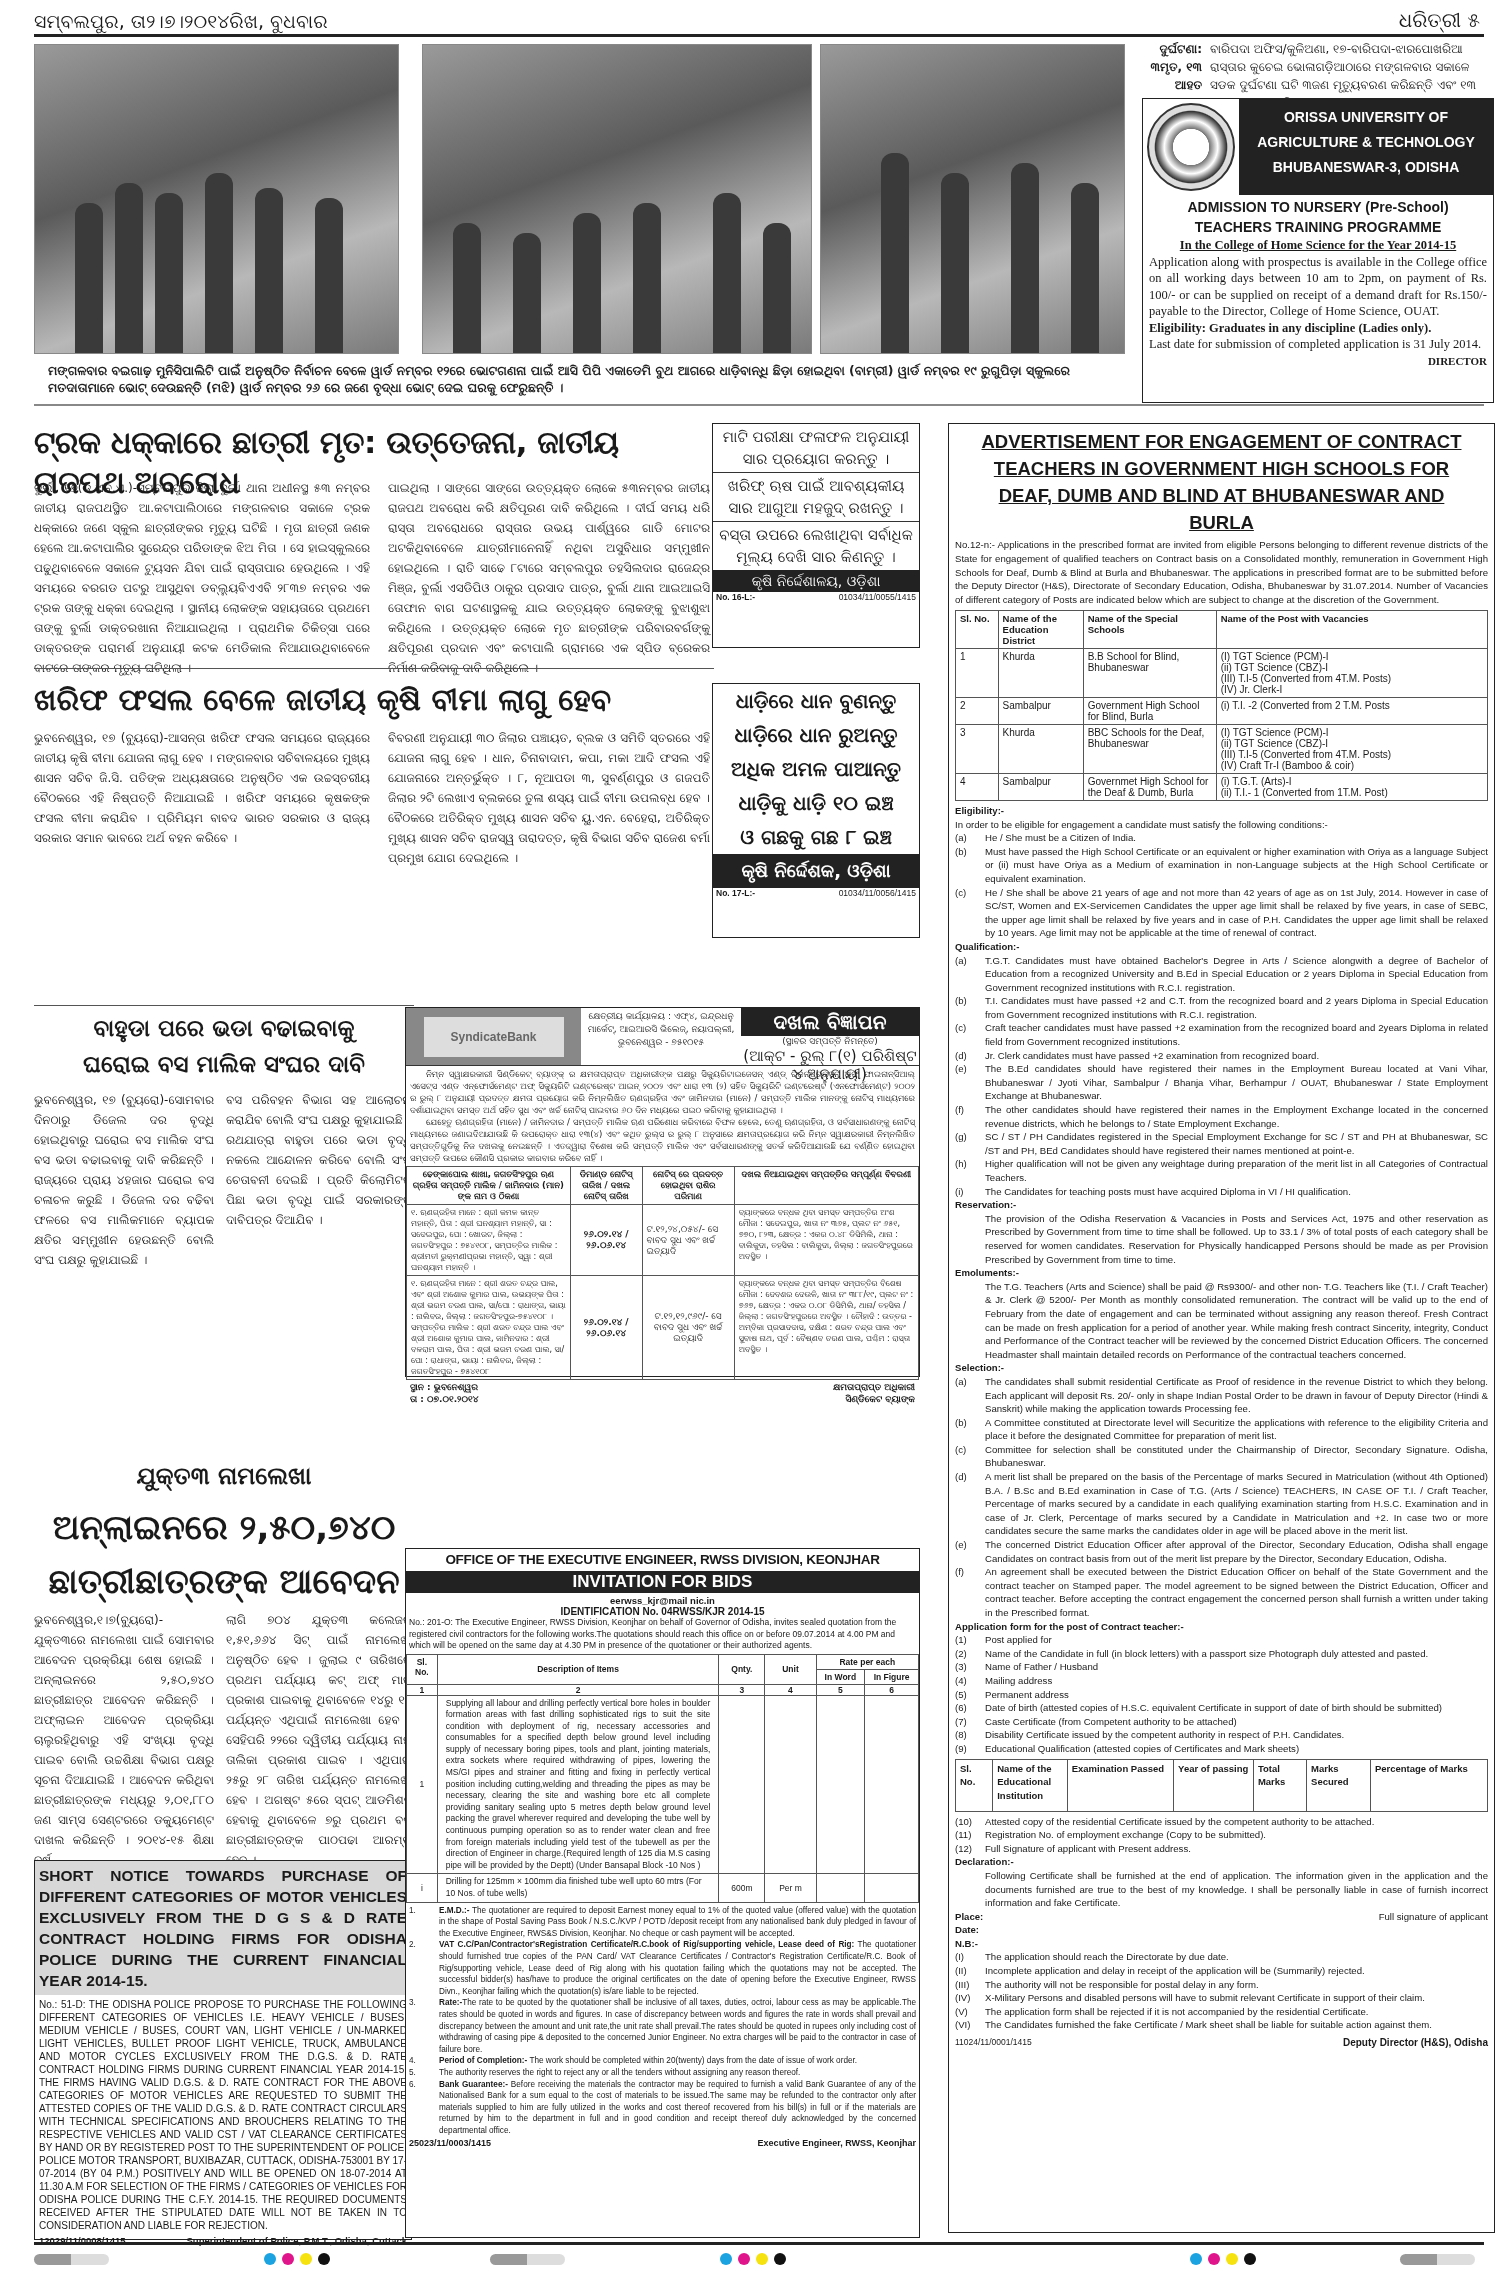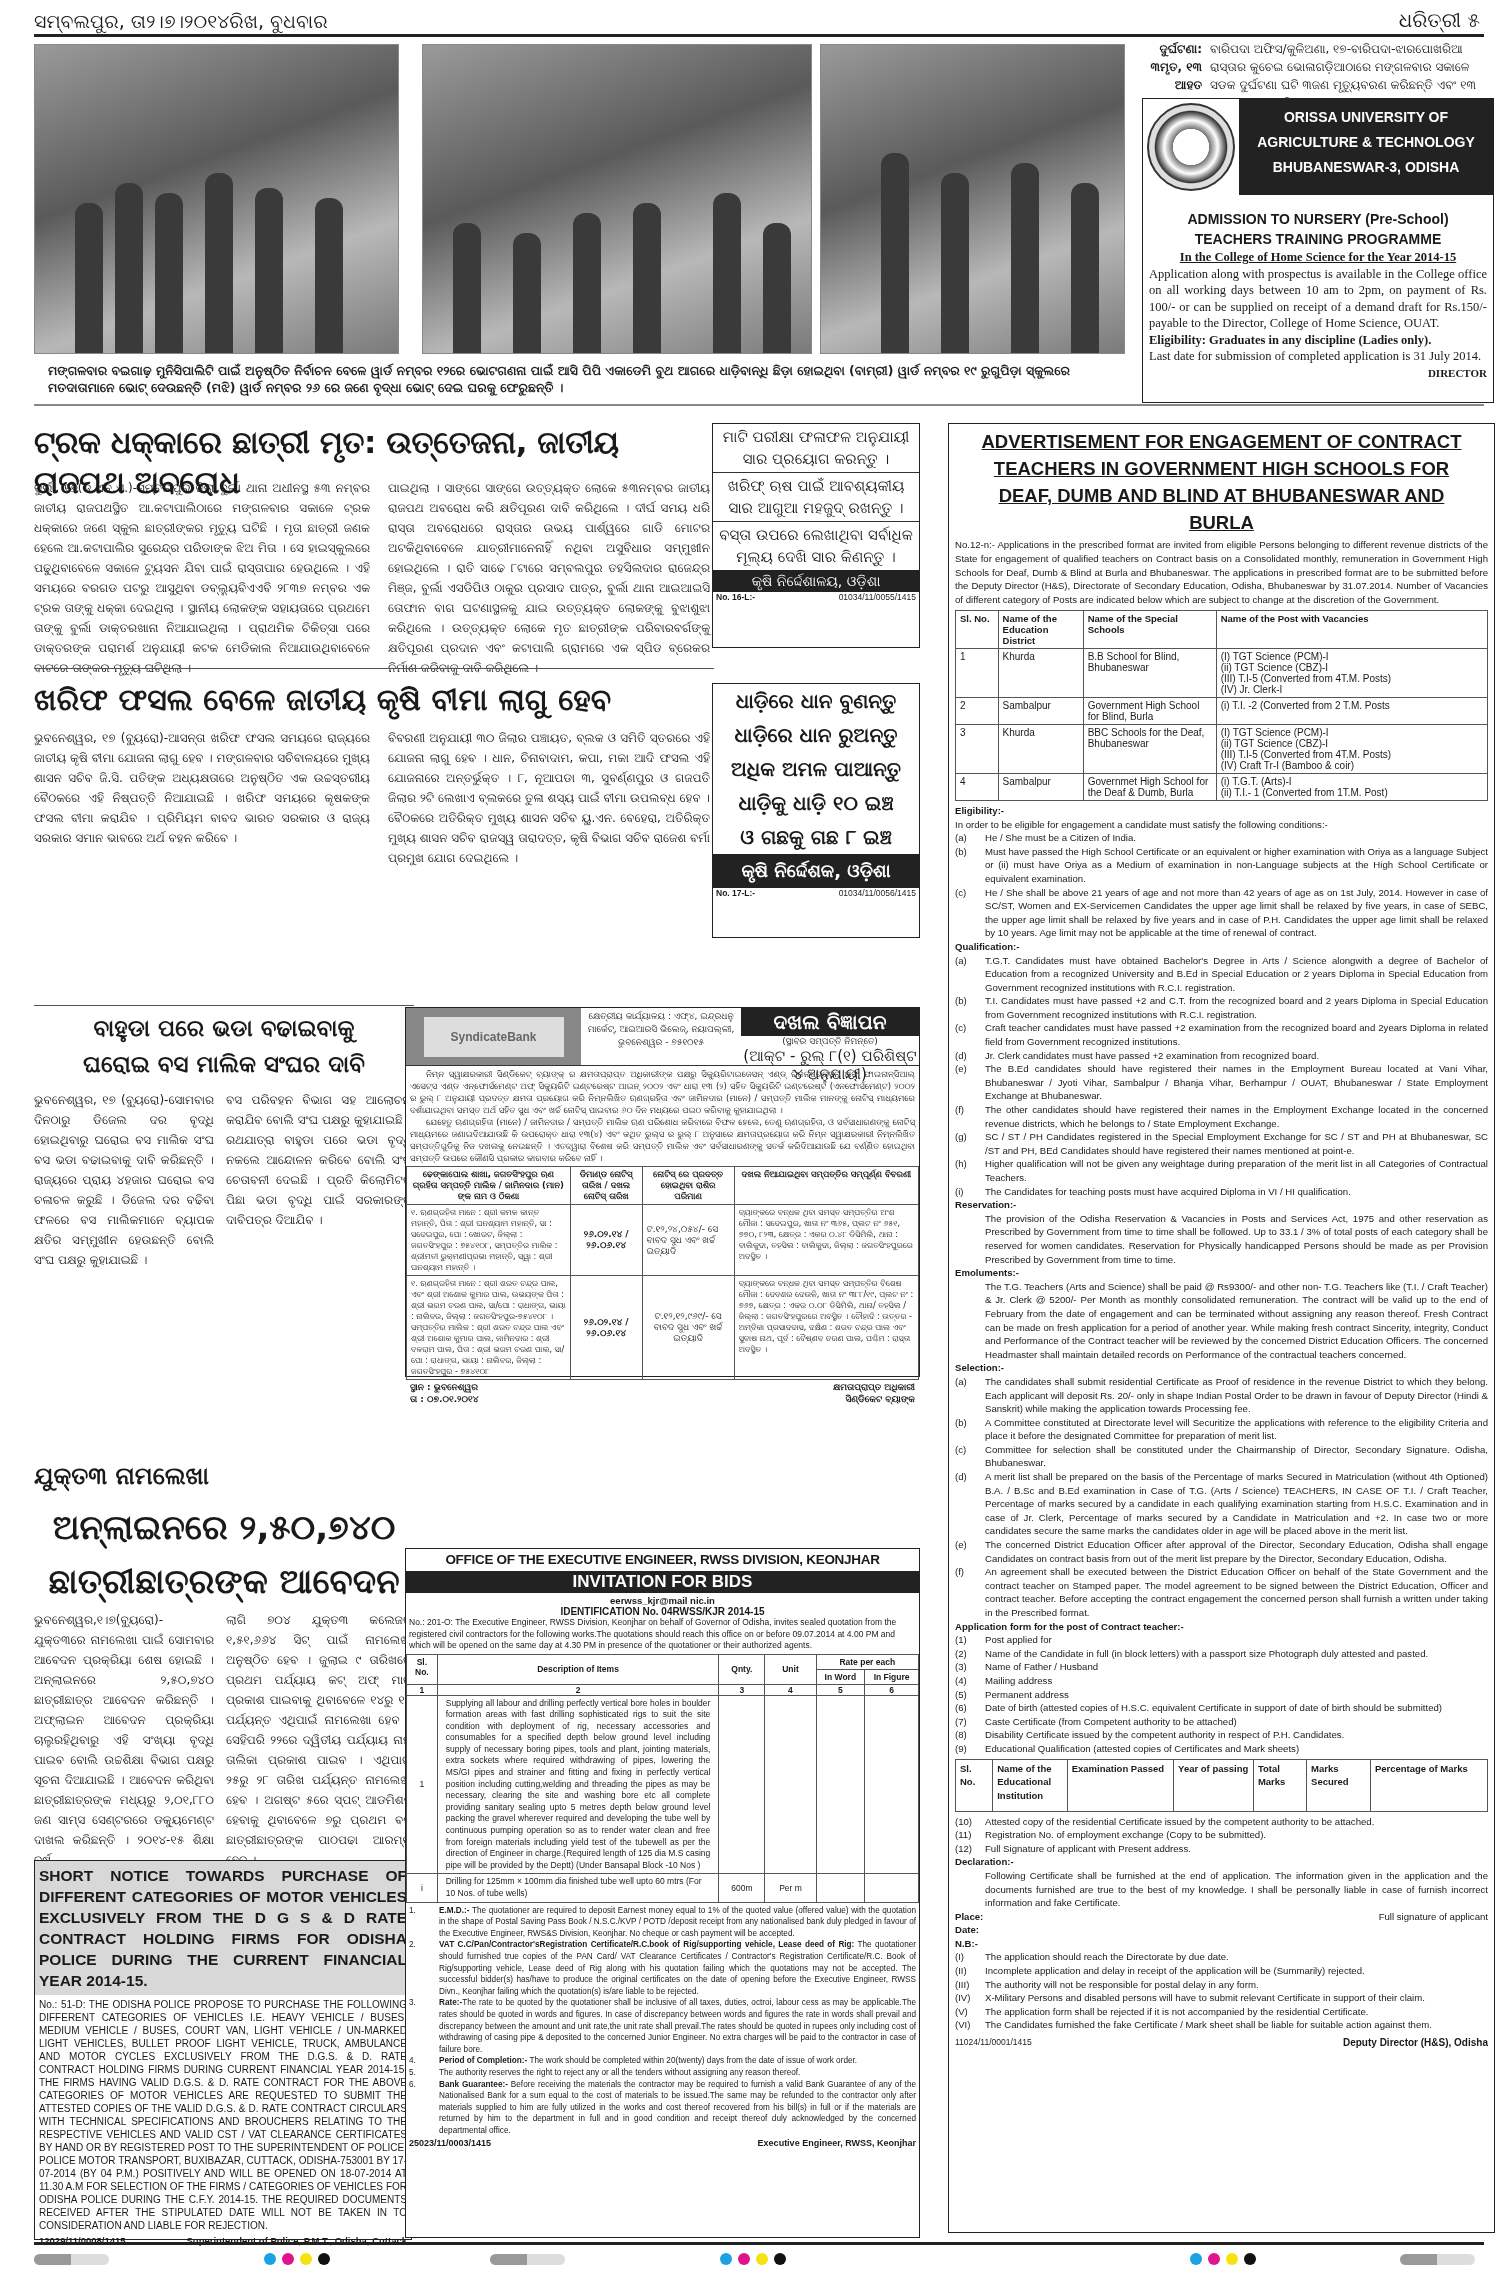--- a/index.html
+++ b/index.html
@@ -68,21 +68,21 @@
 
 <div class="abs box" style="left:1142px;top:98px;width:352px;height:305px;border-width:1px;">
   <div style="display:flex;">
     <div style="flex:0 0 88px;height:88px;margin:4px;border-radius:50%;border:2px solid #333;background:radial-gradient(circle,#fff 30%,#777 31%,#fff 45%,#333 60%,#ddd 62%);"></div>
     <div class="darkbar en" style="flex:1;text-align:center;font-weight:bold;font-size:14px;line-height:25px;padding:6px 2px;">
       <div>ORISSA UNIVERSITY OF</div>
       <div>AGRICULTURE &amp; TECHNOLOGY</div>
       <div>BHUBANESWAR-3, ODISHA</div>
     </div>
   </div>
-  <div class="en" style="text-align:center;font-weight:bold;font-size:14px;line-height:20px;margin-top:14px">
+  <div class="en" style="text-align:center;font-weight:bold;font-size:14px;line-height:20px;margin-top:2px">
     <div>ADMISSION TO NURSERY (Pre-School)</div>
     <div>TEACHERS TRAINING PROGRAMME</div>
   </div>
   <div class="serif" style="padding:0 6px;font-size:12.5px;line-height:16.5px;text-align:justify">
     <div style="text-align:center;font-weight:bold;text-decoration:underline">In the College of Home Science for the Year 2014-15</div>
     <div>Application along with prospectus is available in the College office on all working days between 10 am to 2pm, on payment of Rs. 100/- or can be supplied on receipt of a demand draft for Rs.150/- payable to the Director, College of Home Science, OUAT.</div>
     <div style="font-weight:bold">Eligibility: Graduates in any discipline (Ladies only).</div>
     <div>Last date for submission of completed application is 31 July 2014.</div>
     <div style="text-align:right;font-weight:bold;font-size:11px">DIRECTOR</div>
   </div>
@@ -99,21 +99,21 @@
 <div class="abs col-text" style="left:388px;top:728px;width:322px;">ବିବରଣୀ ଅନୁଯାୟୀ ୩୦ ଜିଲାର ପଞ୍ଚାୟତ, ବ୍ଲକ ଓ ସମିତି ସ୍ତରରେ ଏହି ଯୋଜନା ଲାଗୁ ହେବ । ଧାନ, ଚିନାବାଦାମ, କପା, ମକା ଆଦି ଫସଲ ଏହି ଯୋଜନାରେ ଅନ୍ତର୍ଭୁକ୍ତ । ୮, ନୂଆପଡା ୩, ସୁବର୍ଣ୍ଣପୁର ଓ ଗଜପତି ଜିଲାର ୨ଟି ଲେଖାଏ ବ୍ଲକରେ ତୁଳା ଶସ୍ୟ ପାଇଁ ବୀମା ଉପଲବ୍ଧ ହେବ । ବୈଠକରେ ଅତିରିକ୍ତ ମୁଖ୍ୟ ଶାସନ ସଚିବ ୟୁ.ଏନ. ବେହେରା, ଅତିରିକ୍ତ ମୁଖ୍ୟ ଶାସନ ସଚିବ ରାଜସ୍ୱ ତାରାଦତ୍ତ, କୃଷି ବିଭାଗ ସଚିବ ରାଜେଶ ବର୍ମା ପ୍ରମୁଖ ଯୋଗ ଦେଇଥିଲେ ।</div>
 <div class="abs" style="left:34px;width:380px;top:1005px;height:1px;background:#555"></div>
 
 <div class="abs odia" style="left:34px;top:1010px;width:380px;font-size:23px;font-weight:bold;line-height:36px;text-align:center">
   <div>ବାହୁଡା ପରେ ଭଡା ବଢାଇବାକୁ</div>
   <div>ଘରୋଇ ବସ ମାଲିକ ସଂଘର ଦାବି</div>
 </div>
 <div class="abs col-text" style="left:34px;top:1090px;width:180px;">ଭୁବନେଶ୍ୱର, ୧୭ (ବ୍ୟୁରୋ)-ସୋମବାର ଦିନଠାରୁ ଡିଜେଲ ଦର ବୃଦ୍ଧି ହୋଇଥିବାରୁ ଘରୋଇ ବସ ମାଲିକ ସଂଘ ବସ ଭଡା ବଢାଇବାକୁ ଦାବି କରିଛନ୍ତି । ରାଜ୍ୟରେ ପ୍ରାୟ ୪ହଜାର ଘରୋଇ ବସ ଚଳାଚଳ କରୁଛି । ଡିଜେଲ ଦର ବଢିବା ଫଳରେ ବସ ମାଲିକମାନେ ବ୍ୟାପକ କ୍ଷତିର ସମ୍ମୁଖୀନ ହେଉଛନ୍ତି ବୋଲି ସଂଘ ପକ୍ଷରୁ କୁହାଯାଇଛି ।</div>
 <div class="abs col-text" style="left:226px;top:1090px;width:186px;">ବସ ପରିବହନ ବିଭାଗ ସହ ଆଲୋଚନା କରାଯିବ ବୋଲି ସଂଘ ପକ୍ଷରୁ କୁହାଯାଇଛି । ରଥଯାତ୍ରା ବାହୁଡା ପରେ ଭଡା ବୃଦ୍ଧି ନକଲେ ଆନ୍ଦୋଳନ କରିବେ ବୋଲି ସଂଘ ଚେତାବନୀ ଦେଇଛି । ପ୍ରତି କିଲୋମିଟର ପିଛା ଭଡା ବୃଦ୍ଧି ପାଇଁ ସରକାରଙ୍କୁ ଦାବିପତ୍ର ଦିଆଯିବ ।</div>
 
-<div class="abs odia" style="left:34px;top:1462px;width:380px;font-size:24px;font-weight:bold">ଯୁକ୍ତ୩ ନାମଲେଖା</div>
+<div class="abs odia" style="left:34px;top:1462px;width:380px;text-align:center;font-size:24px;font-weight:bold">ଯୁକ୍ତ୩ ନାମଲେଖା</div>
 <div class="abs odia" style="left:34px;top:1500px;width:380px;text-align:center;font-size:34px;font-weight:bold;line-height:54px">
   <div>ଅନ୍‌ଲାଇନରେ ୨,୫୦,୭୪୦</div>
   <div>ଛାତ୍ରୀଛାତ୍ରଙ୍କ ଆବେଦନ</div>
 </div>
 <div class="abs col-text" style="left:34px;top:1610px;width:180px;">ଭୁବନେଶ୍ୱର,୧।୭(ବ୍ୟୁରୋ)- ଯୁକ୍ତ୩ରେ ନାମଲେଖା ପାଇଁ ସୋମବାର ଆବେଦନ ପ୍ରକ୍ରିୟା ଶେଷ ହୋଇଛି । ଅନ୍‌ଲାଇନରେ ୨,୫୦,୭୪୦ ଛାତ୍ରୀଛାତ୍ର ଆବେଦନ କରିଛନ୍ତି । ଅଫ୍‌ଲାଇନ ଆବେଦନ ପ୍ରକ୍ରିୟା ଚାଲୁରହିଥିବାରୁ ଏହି ସଂଖ୍ୟା ବୃଦ୍ଧି ପାଇବ ବୋଲି ଉଚ୍ଚଶିକ୍ଷା ବିଭାଗ ପକ୍ଷରୁ ସୂଚନା ଦିଆଯାଇଛି । ଆବେଦନ କରିଥିବା ଛାତ୍ରୀଛାତ୍ରଙ୍କ ମଧ୍ୟରୁ ୨,୦୧,୮୮୦ ଜଣ ସାମ୍ସ ସେଣ୍ଟରରେ ଡକ୍ୟୁମେଣ୍ଟ ଦାଖଲ କରିଛନ୍ତି । ୨୦୧୪-୧୫ ଶିକ୍ଷା ବର୍ଷ</div>
 <div class="abs col-text" style="left:226px;top:1610px;width:186px;">ଲାଗି ୭୦୪ ଯୁକ୍ତ୩ କଲେଜର ୧,୫୧,୬୬୪ ସିଟ୍ ପାଇଁ ନାମଲେଖା ଅନୁଷ୍ଠିତ ହେବ । ଜୁଲାଇ ୯ ତାରିଖରେ ପ୍ରଥମ ପର୍ଯ୍ୟାୟ କଟ୍ ଅଫ୍ ମାର୍କ ପ୍ରକାଶ ପାଇବାକୁ ଥିବାବେଳେ ୧୪ରୁ ୧୭ ପର୍ଯ୍ୟନ୍ତ ଏଥିପାଇଁ ନାମଲେଖା ହେବ । ସେହିପରି ୨୨ରେ ଦ୍ୱିତୀୟ ପର୍ଯ୍ୟାୟ ନାମ ତାଲିକା ପ୍ରକାଶ ପାଇବ । ଏଥିପାଇଁ ୨୫ରୁ ୨୮ ତାରିଖ ପର୍ଯ୍ୟନ୍ତ ନାମଲେଖା ହେବ । ଅଗଷ୍ଟ ୫ରେ ସ୍ପଟ୍ ଆଡମିଶନ ହେବାକୁ ଥିବାବେଳେ ୭ରୁ ପ୍ରଥମ ବର୍ଷ ଛାତ୍ରୀଛାତ୍ରଙ୍କ ପାଠପଢା ଆରମ୍ଭ ହେବ ।</div>
 
 <div class="abs box" style="left:34px;top:1860px;width:378px;height:380px;border-width:1px">
   <div class="en" style="background:#d8d8d8;font-weight:bold;font-size:15.5px;line-height:21px;padding:4px 4px;text-align:justify">SHORT NOTICE TOWARDS PURCHASE OF DIFFERENT CATEGORIES OF MOTOR VEHICLES EXCLUSIVELY FROM THE D G S &amp; D RATE CONTRACT HOLDING FIRMS FOR ODISHA POLICE DURING THE CURRENT FINANCIAL YEAR 2014-15.</div>
   <div class="en" style="font-size:10px;line-height:13px;padding:3px 4px;text-align:justify">No.: 51-D: THE ODISHA POLICE PROPOSE TO PURCHASE THE FOLLOWING DIFFERENT CATEGORIES OF VEHICLES I.E. HEAVY VEHICLE / BUSES, MEDIUM VEHICLE / BUSES, COURT VAN, LIGHT VEHICLE / UN-MARKED LIGHT VEHICLES, BULLET PROOF LIGHT VEHICLE, TRUCK, AMBULANCE AND MOTOR CYCLES EXCLUSIVELY FROM THE D.G.S. &amp; D. RATE CONTRACT HOLDING FIRMS DURING CURRENT FINANCIAL YEAR 2014-15. THE FIRMS HAVING VALID D.G.S. &amp; D. RATE CONTRACT FOR THE ABOVE CATEGORIES OF MOTOR VEHICLES ARE REQUESTED TO SUBMIT THE ATTESTED COPIES OF THE VALID D.G.S. &amp; D. RATE CONTRACT CIRCULARS WITH TECHNICAL SPECIFICATIONS AND BROUCHERS RELATING TO THE RESPECTIVE VEHICLES AND VALID CST / VAT CLEARANCE CERTIFICATES BY HAND OR BY REGISTERED POST TO THE SUPERINTENDENT OF POLICE, POLICE MOTOR TRANSPORT, BUXIBAZAR, CUTTACK, ODISHA-753001 BY 17-07-2014 (BY 04 P.M.) POSITIVELY AND WILL BE OPENED ON 18-07-2014 AT 11.30 A.M FOR SELECTION OF THE FIRMS / CATEGORIES OF VEHICLES FOR ODISHA POLICE DURING THE C.F.Y. 2014-15. THE REQUIRED DOCUMENTS RECEIVED AFTER THE STIPULATED DATE WILL NOT BE TAKEN IN TO CONSIDERATION AND LIABLE FOR REJECTION.</div>

